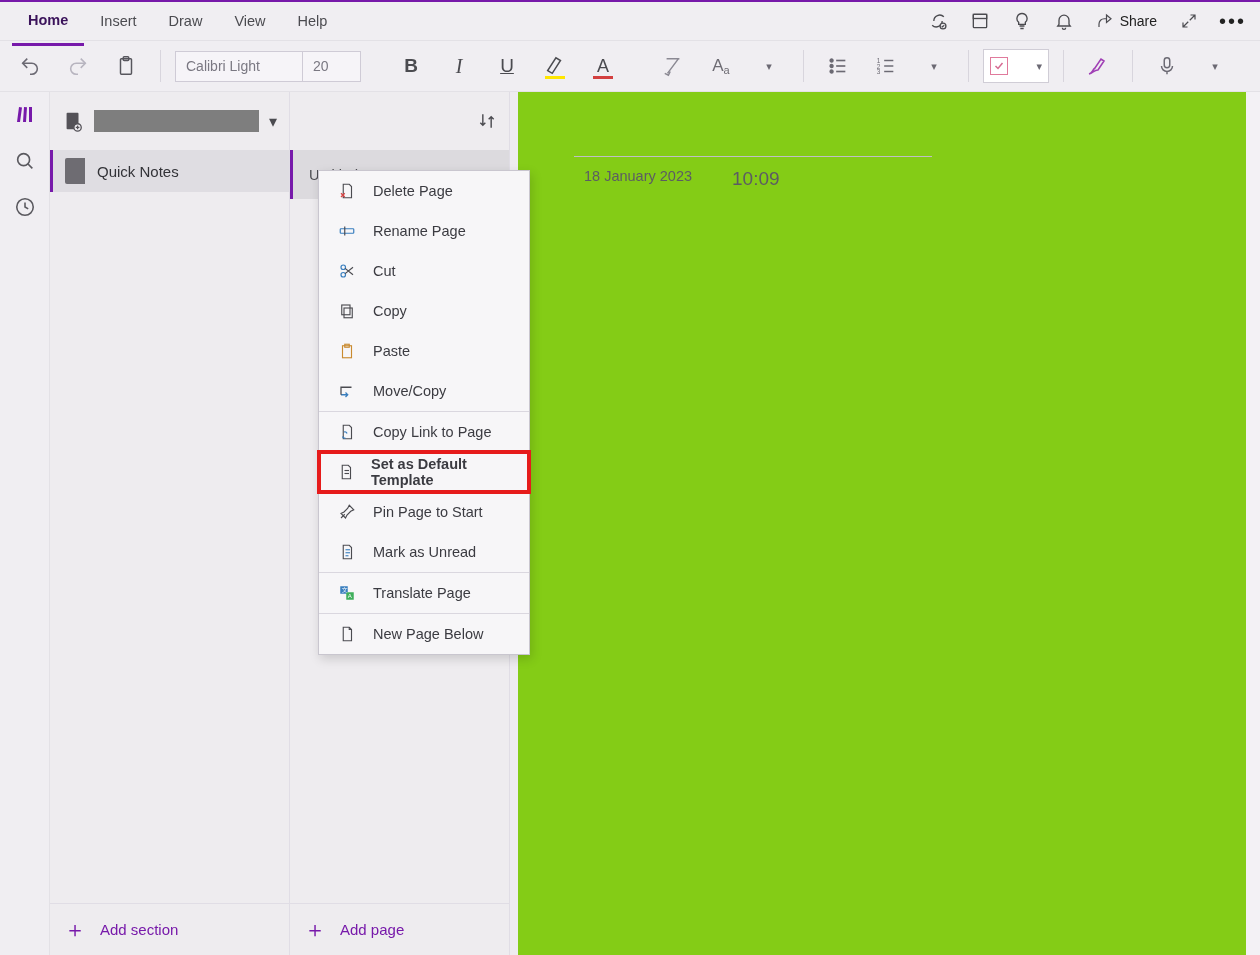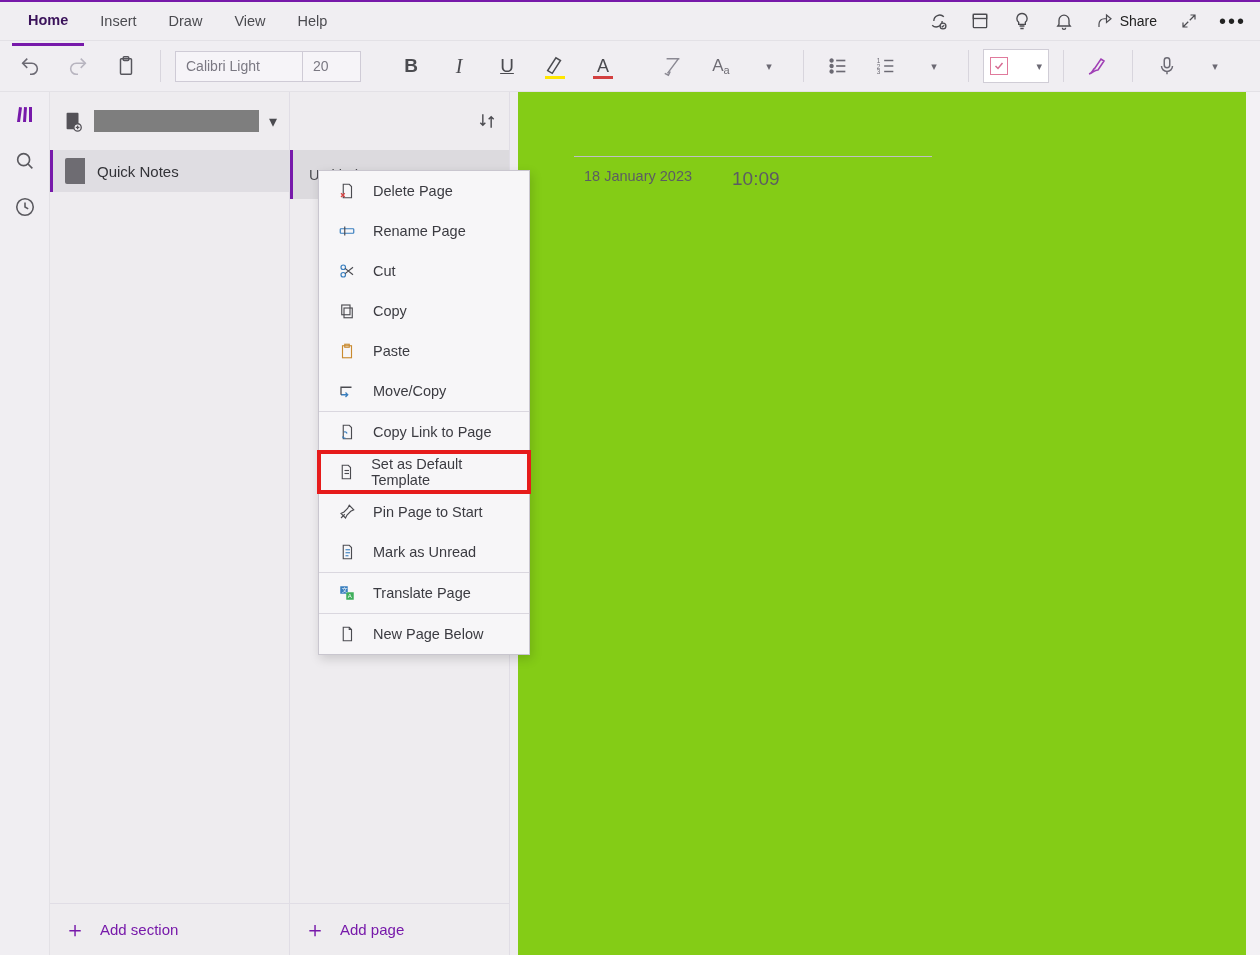--- a/index.html
+++ b/index.html
@@ -48,21 +48,21 @@
   .page-surface { position:absolute; left:8px; right:4px; top:0; bottom:0; background:#84cc16;}
   .title-line { position:absolute; left:56px; top:64px; width:358px; border-bottom:1px solid #bfbfc5;}
   .page-date { position:absolute; left:66px; top:76px; font-size:14.5px; color:#5c5c63;}
   .page-time { position:absolute; left:214px; top:76px; font-size:19px; color:#5c5c63;}
   .vscroll { position:absolute; right:0; top:0; bottom:0; width:14px; background:#f3f1f5;}
   
   .ctx { position:absolute; left:318px; top:170px; width:212px; background:#f7f6f8; border:1px solid #c9c6cf; box-shadow:2px 4px 10px rgba(0,0,0,0.15); z-index:50;}
   .ctx-row { height:40px; display:flex; align-items:center; gap:16px; padding:0 18px; font-size:14.5px; color:#3b3b41;}
   .ctx-row .ic { width:20px; display:flex; justify-content:center;}
   .ctx-sep { height:1px; background:#dad7df; margin:0;}
-  .ctx-row.highlight { outline:4px solid #e61b1b; outline-offset:-2px; }
+  .ctx-row.highlight { outline:4px solid #e61b1b; outline-offset:-2px;font-weight:bold; }
   svg { display:block; }
 </style>
 </head>
 <body>
 
 <div class="accent-line"></div>
 
 <div class="tabs">
   <div class="tab active">Home</div>
   <div class="tab">Insert</div>

